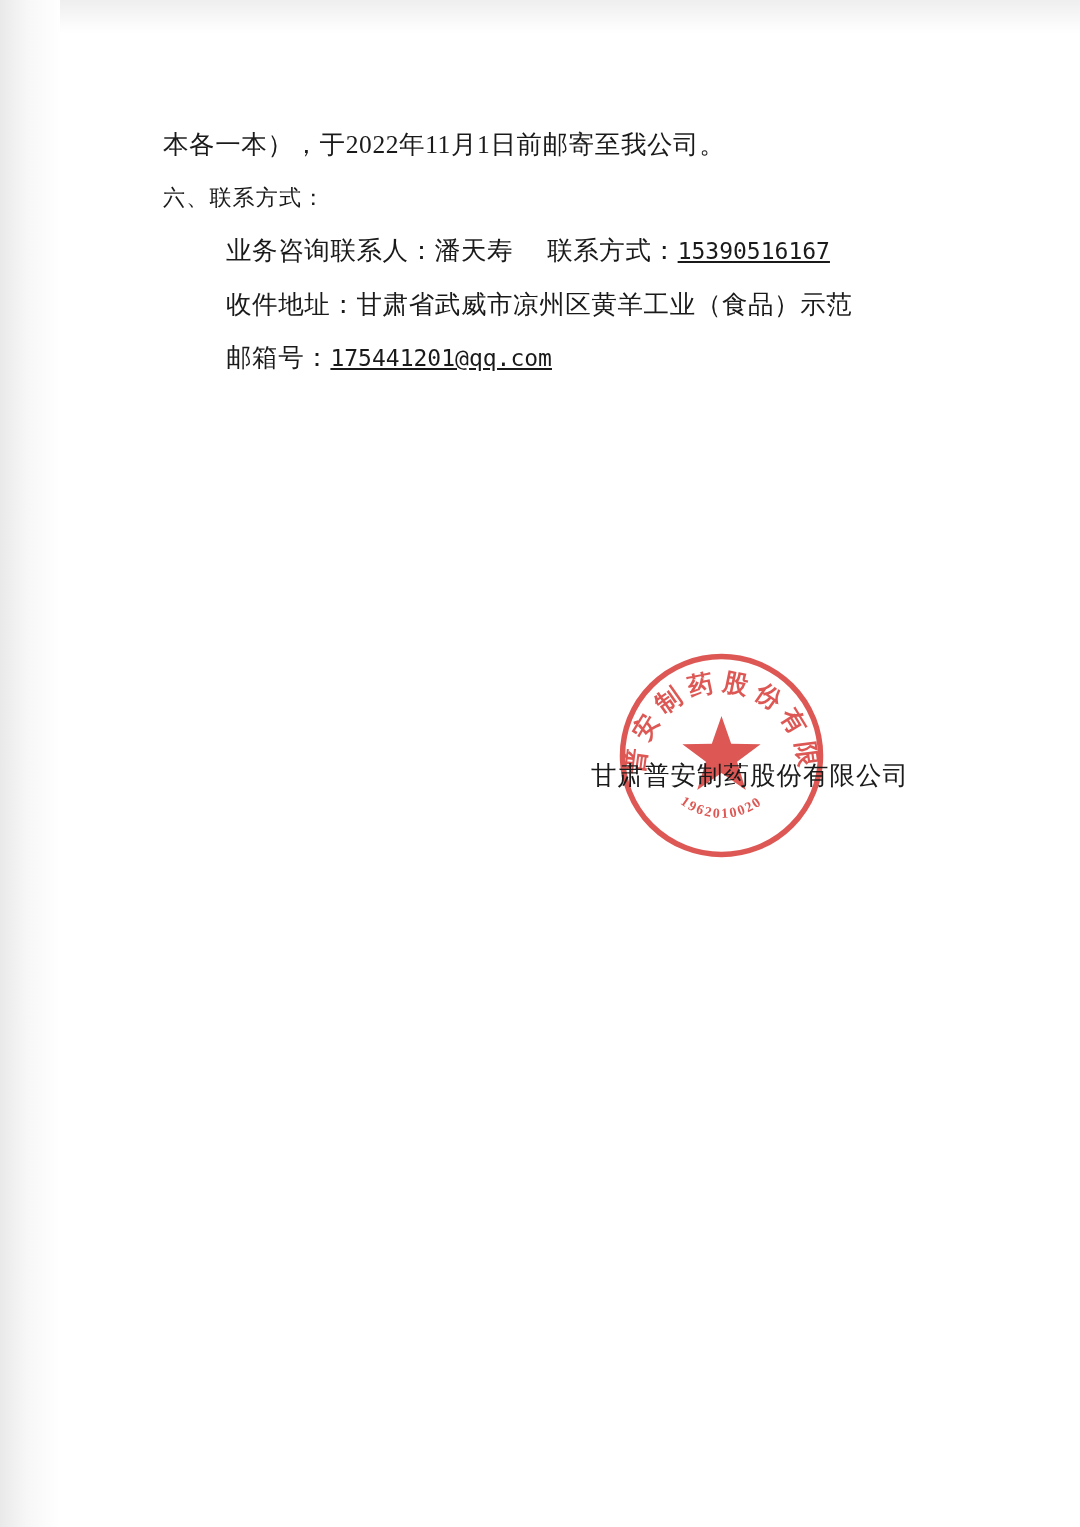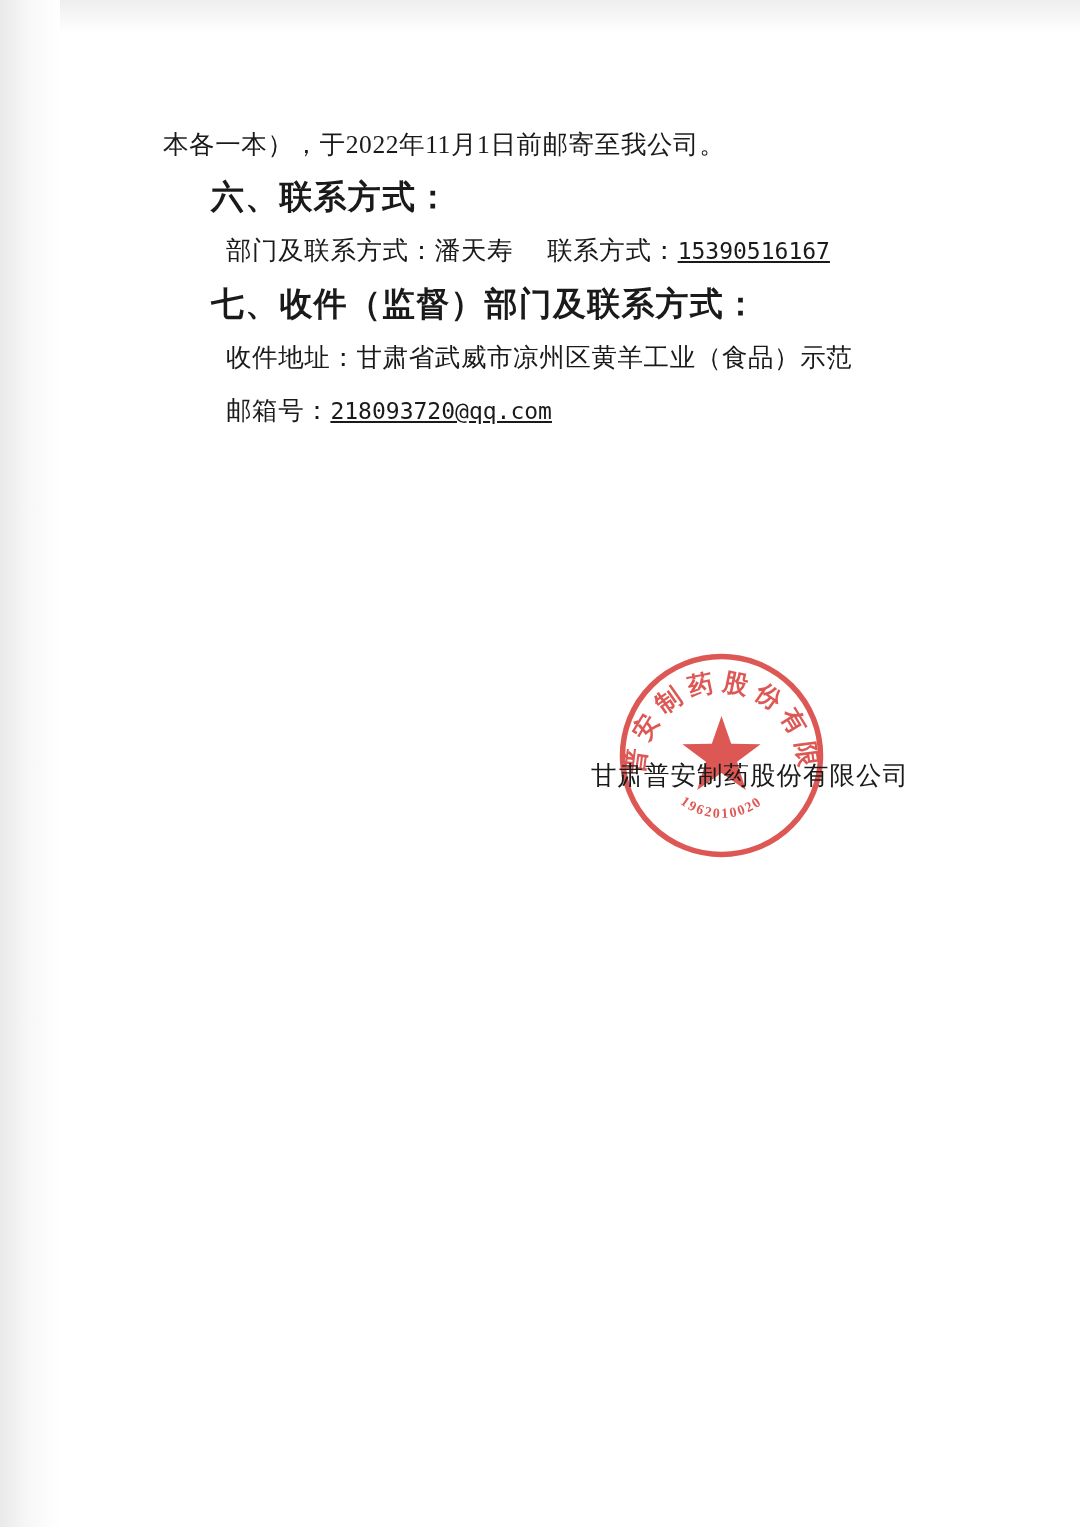--- a/index.html
+++ b/index.html
@@ -48,26 +48,25 @@
   }
 
   .line {
     font-size: 25.5px;
     line-height: 53px;
     letter-spacing: 0.6px;
     white-space: nowrap;
   }
 
   .heading {
-    font-weight: bold;
-    font-size: 33px;
+    font-weight: normal;
+    font-size: 22px;
     line-height: 53px;
     letter-spacing: 1.2px;
     white-space: nowrap;
-    margin-left: 48px;
   }
 
   .indent {
     padding-left: 63px;
   }
 
   .gap-sm { display: inline-block; width: 34px; }
 
   .mono {
     font-family: "DejaVu Sans Mono", "Liberation Mono", monospace;
@@ -116,34 +115,33 @@
 
 <div class="page">
 
   <div class="content">
 
     <div class="line">本各一本），于2022年11月1日前邮寄至我公司。</div>
 
     <div class="heading">六、联系方式：</div>
 
     <div class="line indent">
-      <span>部门及联系方式：</span><span>潘天寿</span><span class="gap-sm"></span><span>联系方式：</span><span class="mono">15390516167</span>
+      <span>业务咨询联系人：</span><span>潘天寿</span><span class="gap-sm"></span><span>联系方式：</span><span class="mono">15390516167</span>
     </div>
 
-    <div class="heading">七、收件（监督）部门及联系方式：</div>
 
 
 
     <div class="line indent">
       <span>收件地址：</span><span>甘肃省武威市凉州区黄羊工业（食品）示范</span>
     </div>
 
 
     <div class="line indent">
-      <span>邮箱号：</span><span class="mono">218093720@qq.com</span>
+      <span>邮箱号：</span><span class="mono">175441201@qq.com</span>
     </div>
 
   </div>
 
   <div class="seal">
     <svg width="215" height="215" viewBox="0 0 215 215" xmlns="http://www.w3.org/2000/svg">
       <defs>
         <path id="arcTop" d="M 30,112 A 78,78 0 0 1 185,112"></path>
         <path id="arcBottom" d="M 42,112 A 66,66 0 0 0 173,112"></path>
       </defs>

